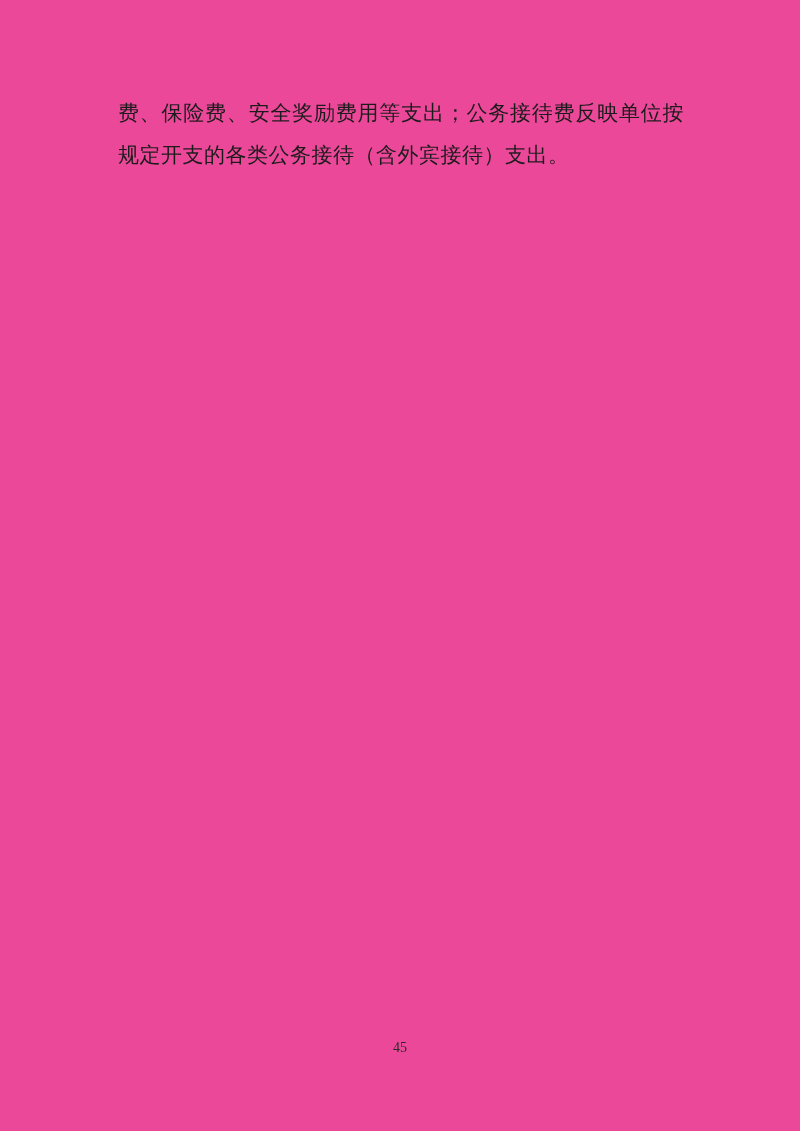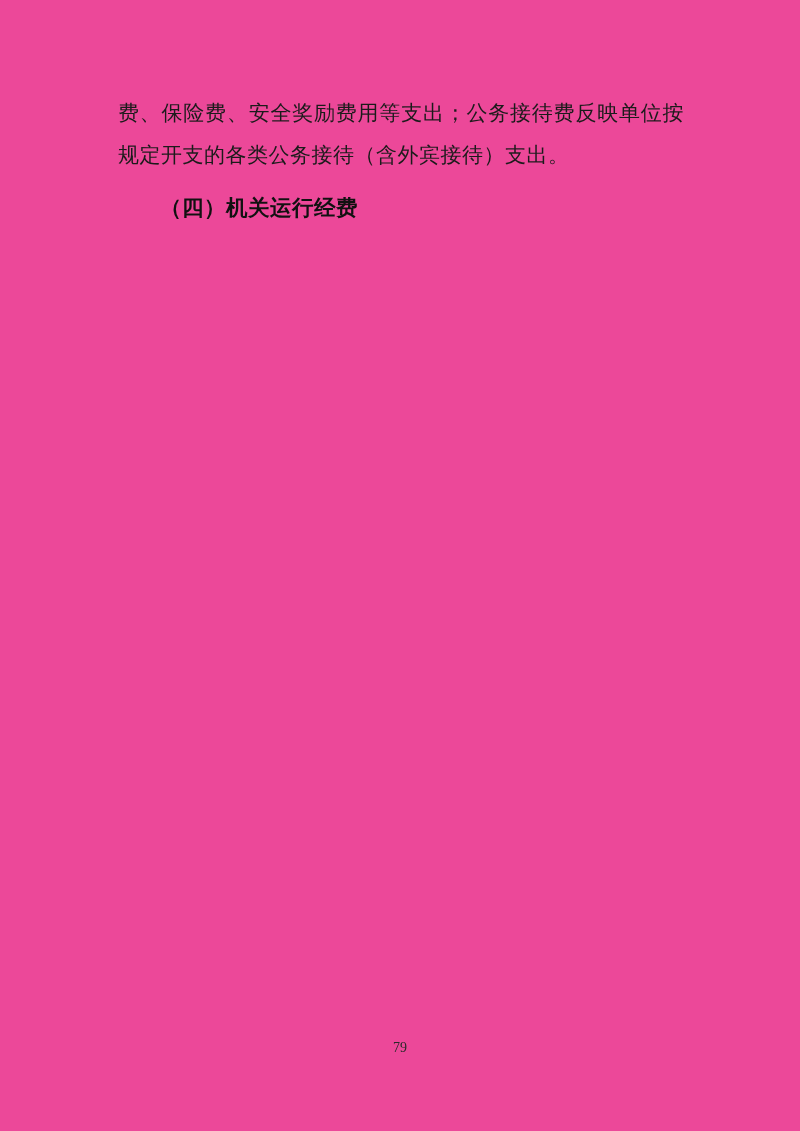--- a/index.html
+++ b/index.html
@@ -70,21 +70,20 @@
 </head>
 <body>
 
 <div class="page">
   <div class="content">
 
     <p class="para">费、保险费、安全奖励费用等支出；公务接待费反映单位按规定开支的各类公务接待（含外宾接待）支出。</p>
 
     <div class="gap-small"></div>
 
-    <h2 class="heading">（四）机关运行经费</h2>
 
     <div class="gap-mid"></div>
 
 
   </div>
 
-  <div class="page-number">79</div>
+  <div class="page-number">45</div>
 </div>
 
 </body></html>

